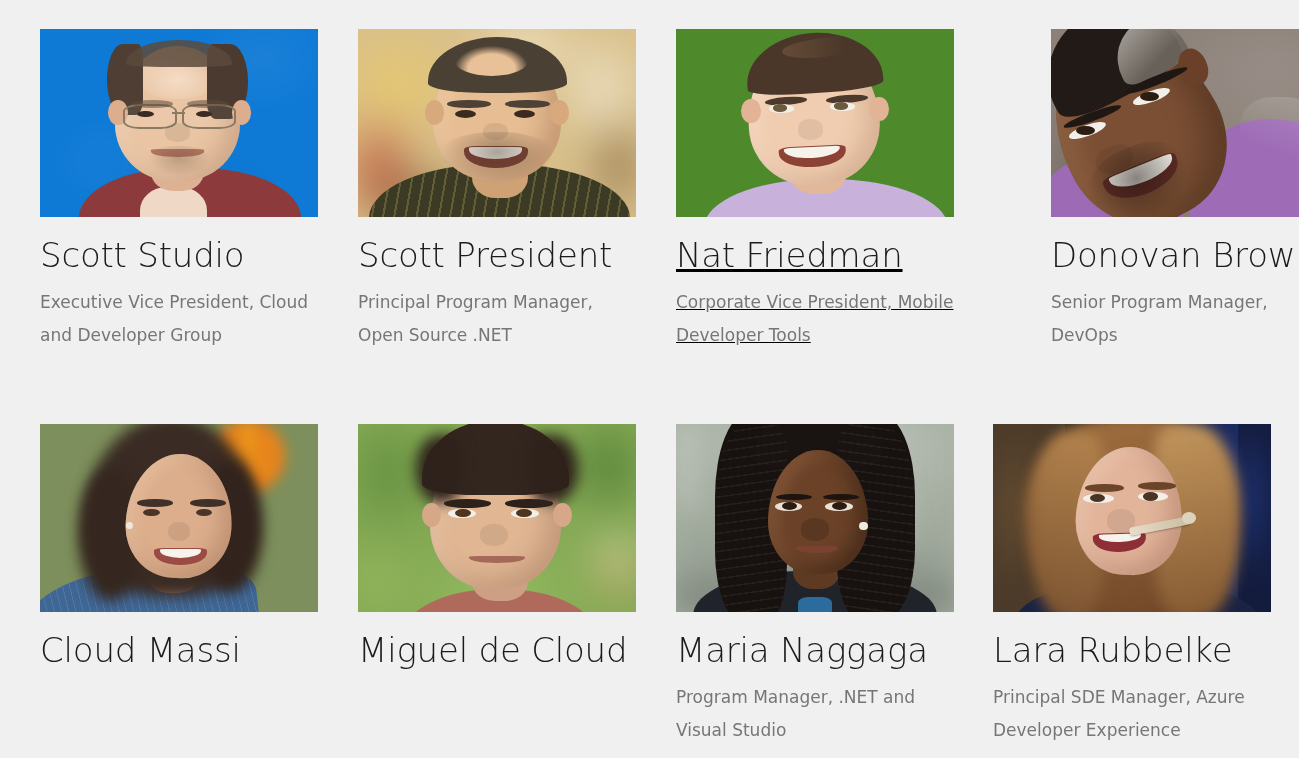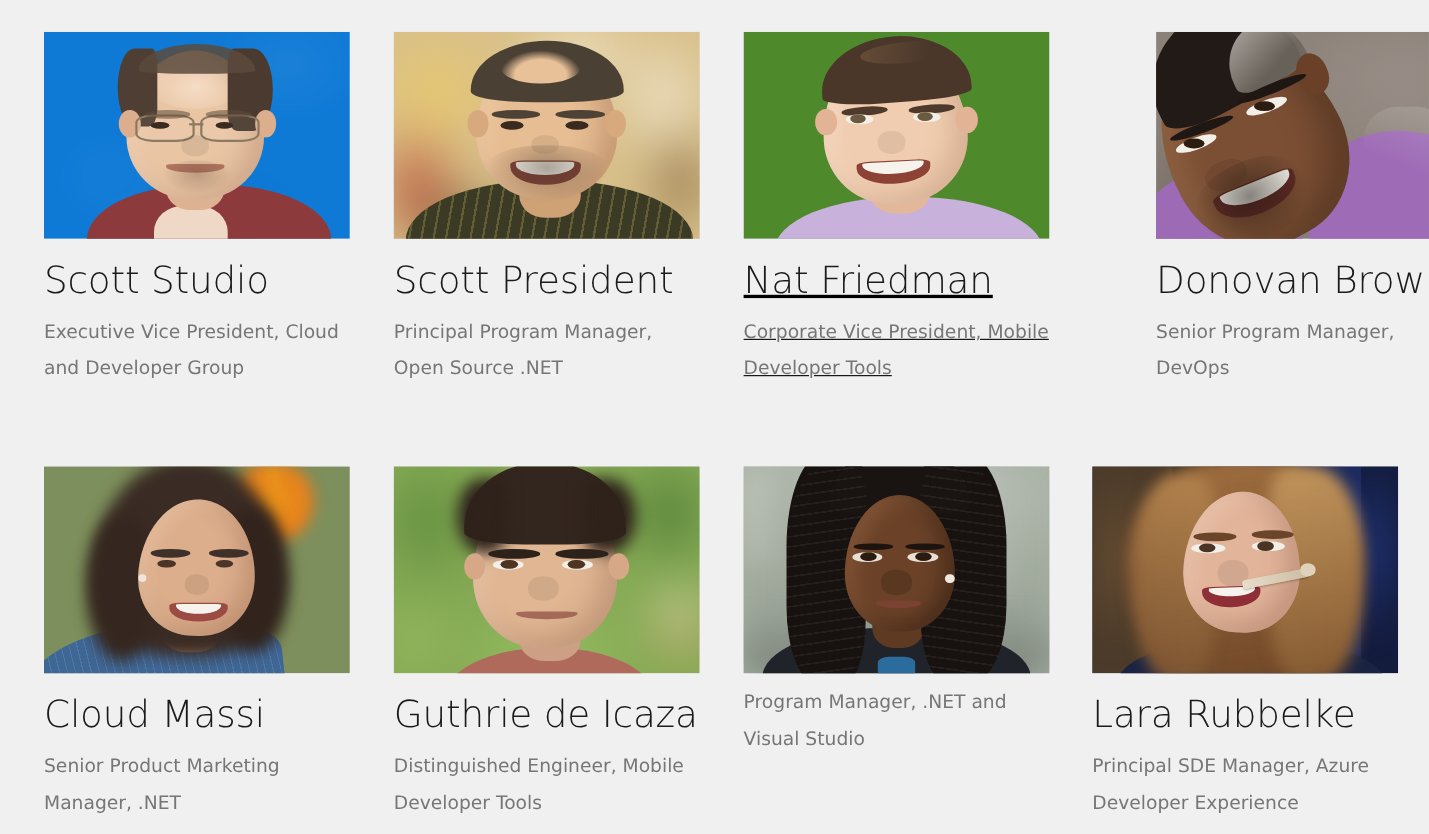--- a/index.html
+++ b/index.html
@@ -349,21 +349,20 @@
         <div class="eye" style="left:56%; top:45%; width:6%; height:4%; background:#4a3528;"></div>
         <div class="nose" style="left:46%; top:52%; width:8%; height:10%;"></div>
         <div class="mouth" style="left:41%; top:66%; width:19%; height:9%; background:#9b4a44;"></div>
         <div class="teeth" style="left:43%; top:66.5%; width:15%; height:5%;"></div>
 
         <div style="position:absolute; left:31%; top:52%; width:2.6%; height:4%;
              background:#efe7dc; border-radius:50%;"></div>
       </div>
     </div>
     <div class="person-name">Cloud Massi</div>
-    <div class="person-title">Senior Product Marketing Manager, .NET</div>
   </div>
 
   <div class="person-card" style="left:358px; top:424px;">
     <div class="portrait-frame">
       <div class="portrait">
         <div class="bg" style="background:#86ab55;"></div>
         <div class="bg blur-l" style="background:
              radial-gradient(ellipse 36% 50% at 8% 26%, #5e8a3c, transparent 74%),
              radial-gradient(ellipse 30% 44% at 92% 22%, #4f7a33, transparent 74%),
              radial-gradient(ellipse 44% 36% at 50% 96%, #9fc96a, transparent 74%),
@@ -394,22 +393,21 @@
         <div class="brow" style="left:53%; top:40%; width:17%; background:#2d221b; height:4.5%;"></div>
         <div class="eyew" style="left:32.5%; top:45%; width:10%; height:5%;"></div>
         <div class="eyew" style="left:55%; top:45%; width:10%; height:5%;"></div>
         <div class="eye" style="left:35%; top:45.3%; width:5.5%; height:4.4%; background:#4d3522;"></div>
         <div class="eye" style="left:57%; top:45.3%; width:5.5%; height:4.4%; background:#4d3522;"></div>
         <div class="nose" style="left:44%; top:53%; width:10%; height:12%;"></div>
 
         <div class="mouth" style="left:40%; top:70%; width:20%; height:4%; background:#9a5c4e; opacity:.85;"></div>
       </div>
     </div>
-    <div class="person-name">Guthrie de Icaza</div>
-    <div class="person-title">Distinguished Engineer, Mobile Developer Tools</div>
+    <div class="person-name">Miguel de Cloud</div>
   </div>
 
   <div class="person-card" style="left:676px; top:424px;">
     <div class="portrait-frame">
       <div class="portrait">
         <div class="bg" style="background:#a6b0a2;"></div>
         <div class="bg blur-l" style="background:
              linear-gradient(180deg, #b9c0b6 0%, #a2ab9e 48%, #8d958b 100%),
              radial-gradient(ellipse 26% 54% at 6% 40%, #5f7a4a, transparent 74%),
              radial-gradient(ellipse 22% 46% at 92% 42%, #6e8a54, transparent 74%);"></div>
@@ -450,20 +448,21 @@
         <div class="eye" style="left:38%; top:41.6%; width:5.4%; height:4.2%; background:#2a1a10;"></div>
         <div class="eye" style="left:56%; top:41.6%; width:5.4%; height:4.2%; background:#2a1a10;"></div>
         <div class="nose" style="left:45%; top:50%; width:10%; height:12%; background:rgba(0,0,0,0.16);"></div>
 
         <div class="mouth" style="left:43%; top:65%; width:15%; height:3.4%; background:#7a4232;"></div>
 
         <div style="position:absolute; left:66%; top:52%; width:3%; height:4.4%;
              background:#efeae0; border-radius:50%;"></div>
       </div>
     </div>
+    <div class="person-name">Maria Naggaga</div>
     <div class="person-title">Program Manager, .NET and Visual Studio</div>
   </div>
 
   <div class="person-card" style="left:993px; top:424px;">
     <div class="portrait-frame">
       <div class="portrait">
         <div class="bg" style="background:#2e2a32;"></div>
         <div class="bg" style="background:
              linear-gradient(90deg, #4c3b2a 0 26%, #3a2f24 26% 40%, #241f2e 40% 66%, #1c2a5c 66% 88%, #141c3e 88% 100%);"></div>
         <div class="bg blur-m" style="background:

